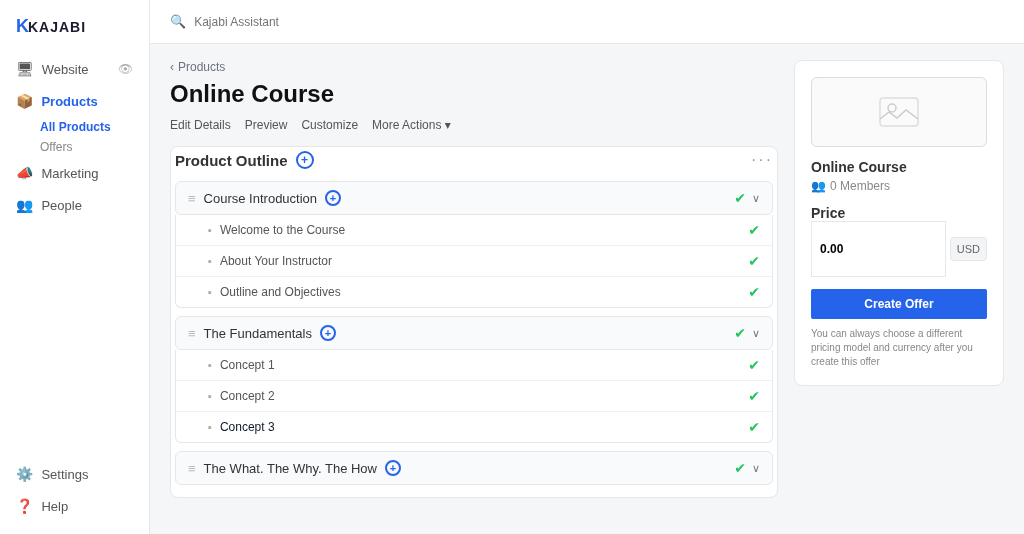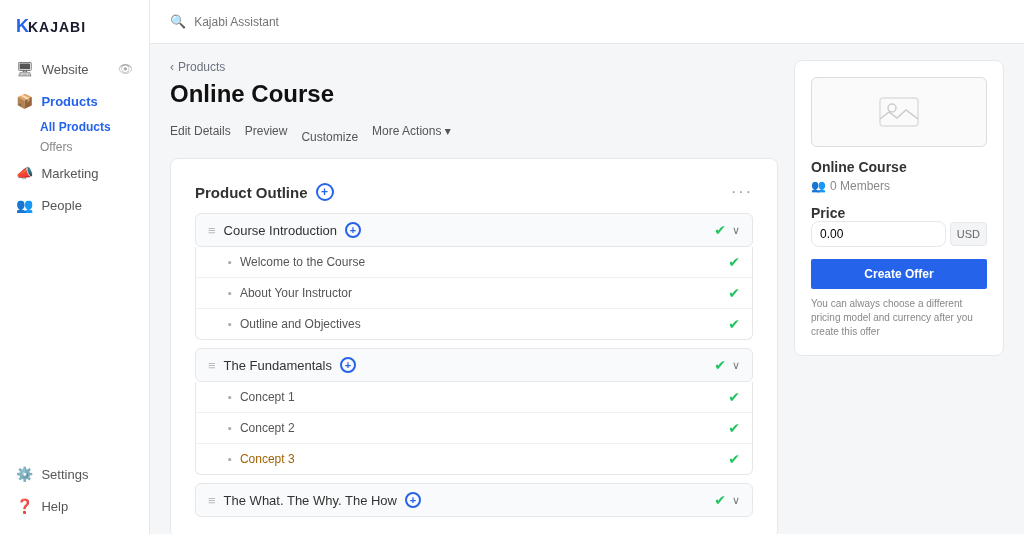--- a/index.html
+++ b/index.html
@@ -65,25 +65,25 @@
       <div style="font-size:12px;color:#6b7280;margin-bottom:6px;display:flex;align-items:center;gap:4px;">
         <span>‹</span>
         <span style="cursor:pointer;color:#6b7280;">Products</span>
       </div>
 
       <h1 style="font-size:24px;font-weight:700;color:#111;margin-bottom:10px;">Online Course</h1>
 
       <div style="display:flex;align-items:center;gap:14px;margin-bottom:14px;font-size:12px;">
         <button style="display:flex;align-items:center;gap:4px;background:none;border:none;color:#555;cursor:pointer;font-size:12px;padding:0;text-align:center;">Edit Details</button>
         <button style="display:flex;align-items:center;gap:4px;background:none;border:none;color:#555;cursor:pointer;font-size:12px;padding:0;">Preview</button>
-        <button style="display:flex;align-items:center;gap:4px;background:none;border:none;color:#555;cursor:pointer;font-size:12px;padding:0;margin-top:12px;">Customize</button>
+        <button style="display:flex;align-items:center;gap:4px;background:none;border:none;color:#555;cursor:pointer;font-size:12px;padding:0;">Customize</button>
         <button style="display:flex;align-items:center;gap:4px;background:none;border:none;color:#555;cursor:pointer;font-size:12px;padding:0;">More Actions ▾</button>
       </div>
 
-      <div style="background:#fff;border:1px solid #e5e7eb;border-radius:8px;padding:24px;max-height:380px;overflow-y:auto;">
+      <div style="background:#fff;border:1px solid #e5e7eb;border-radius:8px;padding:4px;max-height:380px;overflow-y:auto;">
         <div style="display:flex;align-items:center;justify-content:space-between;margin-bottom:12px;">
           <div style="font-size:15px;font-weight:600;display:flex;align-items:center;gap:8px;">
             <span>Product Outline</span>
             <span style="display:inline-flex;align-items:center;justify-content:center;width:18px;height:18px;border-radius:50%;border:2px solid #2563eb;color:#2563eb;font-size:12px;font-weight:700;cursor:pointer;">+</span>
           </div>
           <span style="color:#999;cursor:pointer;font-size:16px;letter-spacing:2px;">···</span>
         </div>
 
         <div style="margin-bottom:8px;">
           <div style="display:flex;align-items:center;justify-content:space-between;background:#f9fafb;border:1px solid #e5e7eb;border-radius:6px;padding:8px 12px;cursor:pointer;">
@@ -145,21 +145,21 @@
             <div style="display:flex;align-items:center;justify-content:space-between;padding:7px 12px 7px 32px;border-bottom:1px solid #f0f0f0;cursor:pointer;">
               <div style="display:flex;align-items:center;gap:8px;">
                 <span style="color:#aaa;font-size:11px;">▪</span>
                 <span style="font-size:12px;color:#555;">Concept 2</span>
               </div>
               <span style="color:#22c55e;font-size:14px;">✔</span>
             </div>
             <div style="display:flex;align-items:center;justify-content:space-between;padding:7px 12px 7px 32px;cursor:pointer;">
               <div style="display:flex;align-items:center;gap:8px;">
                 <span style="color:#aaa;font-size:11px;">▪</span>
-                <span style="font-size:12px;color:#a16207;">Concept 3</span>
+                <span style="font-size:12px;color:#0f172a;">Concept 3</span>
               </div>
               <span style="color:#22c55e;font-size:14px;">✔</span>
             </div>
           </div>
         </div>
 
         <div style="margin-bottom:8px;">
           <div style="display:flex;align-items:center;justify-content:space-between;background:#f9fafb;border:1px solid #e5e7eb;border-radius:6px;padding:8px 12px;cursor:pointer;">
             <div style="display:flex;align-items:center;gap:8px;">
               <span style="color:#bbb;font-size:13px;">≡</span>
@@ -188,21 +188,21 @@
         </div>
 
         <div style="font-size:14px;font-weight:600;margin-bottom:4px;">Online Course</div>
         <div style="font-size:12px;color:#888;display:flex;align-items:center;gap:4px;margin-bottom:12px;">
           <span style="font-size:12px;">👥</span>
           <span>0 Members</span>
         </div>
 
         <div style="font-size:14px;font-weight:600;margin-bottom:0;">Price</div>
         <div style="display:flex;align-items:center;gap:4px;margin-bottom:12px;">
-          <input style="flex: 1 1 0%; border: 1px solid rgb(229, 231, 235); border-radius: 8px; padding: 5px 8px; font-size: 12px; width: 0px;" value="0.00">
+          <input style="flex: 1 1 0%; border: 1px solid rgb(229, 231, 235); border-radius: 0; padding: 20px 8px; font-size: 12px; width: 0px; font-weight: bold;" value="0.00">
           <span style="background:#f3f4f6;border:1px solid #e5e7eb;border-radius:4px;padding:5px 6px;font-size:11px;color:#666;">USD</span>
         </div>
         <button style="width:100%;background:#2563eb;color:#fff;border:none;border-radius:2px;padding:8px;font-size:12px;font-weight:600;cursor:pointer;margin-bottom:8px;">Create Offer</button>
         <div style="font-size:10px;color:#888;line-height:1.4;">You can always choose a different pricing model and currency after you create this offer</div>
       </div>
     </div>
   </div>
 </div>
 
 </body></html>

